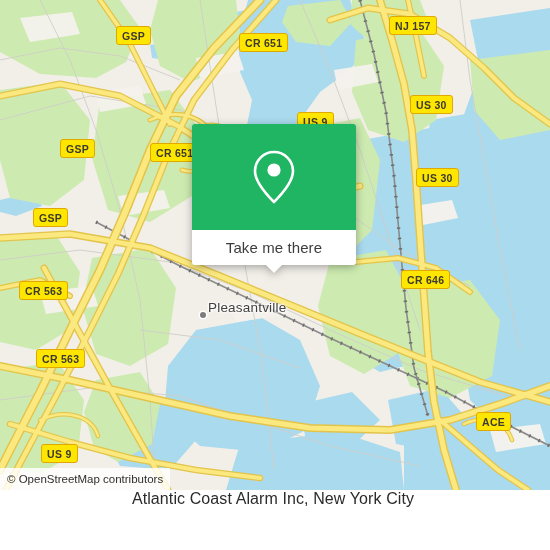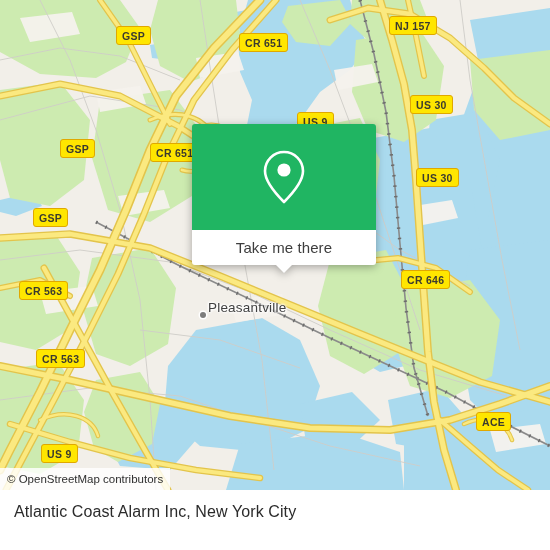--- a/index.html
+++ b/index.html
@@ -26,36 +26,36 @@
               text-shadow:0 0 3px #fff,0 0 3px #fff,1px 1px 2px #fff,-1px -1px 2px #fff;text-align:right;}
   .placedot{position:absolute;width:6px;height:6px;border-radius:50%;
             background:#7d7d7d;box-shadow:0 0 0 1.5px #fff;}
 
   
   #attrib{position:absolute;left:0;bottom:0;background:rgba(255,255,255,.82);
           color:#2f2f2f;font-size:11.5px;line-height:14px;
           padding:4px 7px 4px 7px;white-space:nowrap;}
 
   
-  #popup{position:absolute;left:192px;top:124px;width:184px;
+  #popup{position:absolute;left:192px;top:124px;width:164px;
          filter:drop-shadow(0 2px 4px rgba(0,0,0,.32));}
   #popup-head{height:106px;border-radius:3px 3px 0 0;
               display:flex;align-items:center;justify-content:center;}
   #popup-btn{background:#fff;height:35px;display:flex;align-items:center;
              justify-content:center;border-radius:0 0 3px 3px;position:relative;}
   #popup-btn-label{color:#3d3d3d;font-size:15px;letter-spacing:.1px;}
   #popup-tail{position:absolute;left:50%;bottom:-8px;margin-left:-9px;
               width:0;height:0;border-left:9px solid transparent;
               border-right:9px solid transparent;border-top:9px solid #fff;}
 
   
   #footer{position:absolute;left:0;top:490px;width:550px;height:44px;
           background:#fff;display:flex;align-items:center;
           justify-content:space-between;padding:0 18px 0 14px;
-          box-sizing:border-box;}
+          box-sizing:border-box;flex-direction:column;}
   #footer-title{color:#2b2b2b;font-size:16px;letter-spacing:.1px;}
   #brand{display:flex;align-items:center;gap:2px;}
   #brand-word{color:#1c1c1c;font-size:29px;letter-spacing:-.8px;
               font-family:"DejaVu Sans",sans-serif;line-height:29px;}
 </style>
 </head>
 <body>
 
 <div id="app">
 

